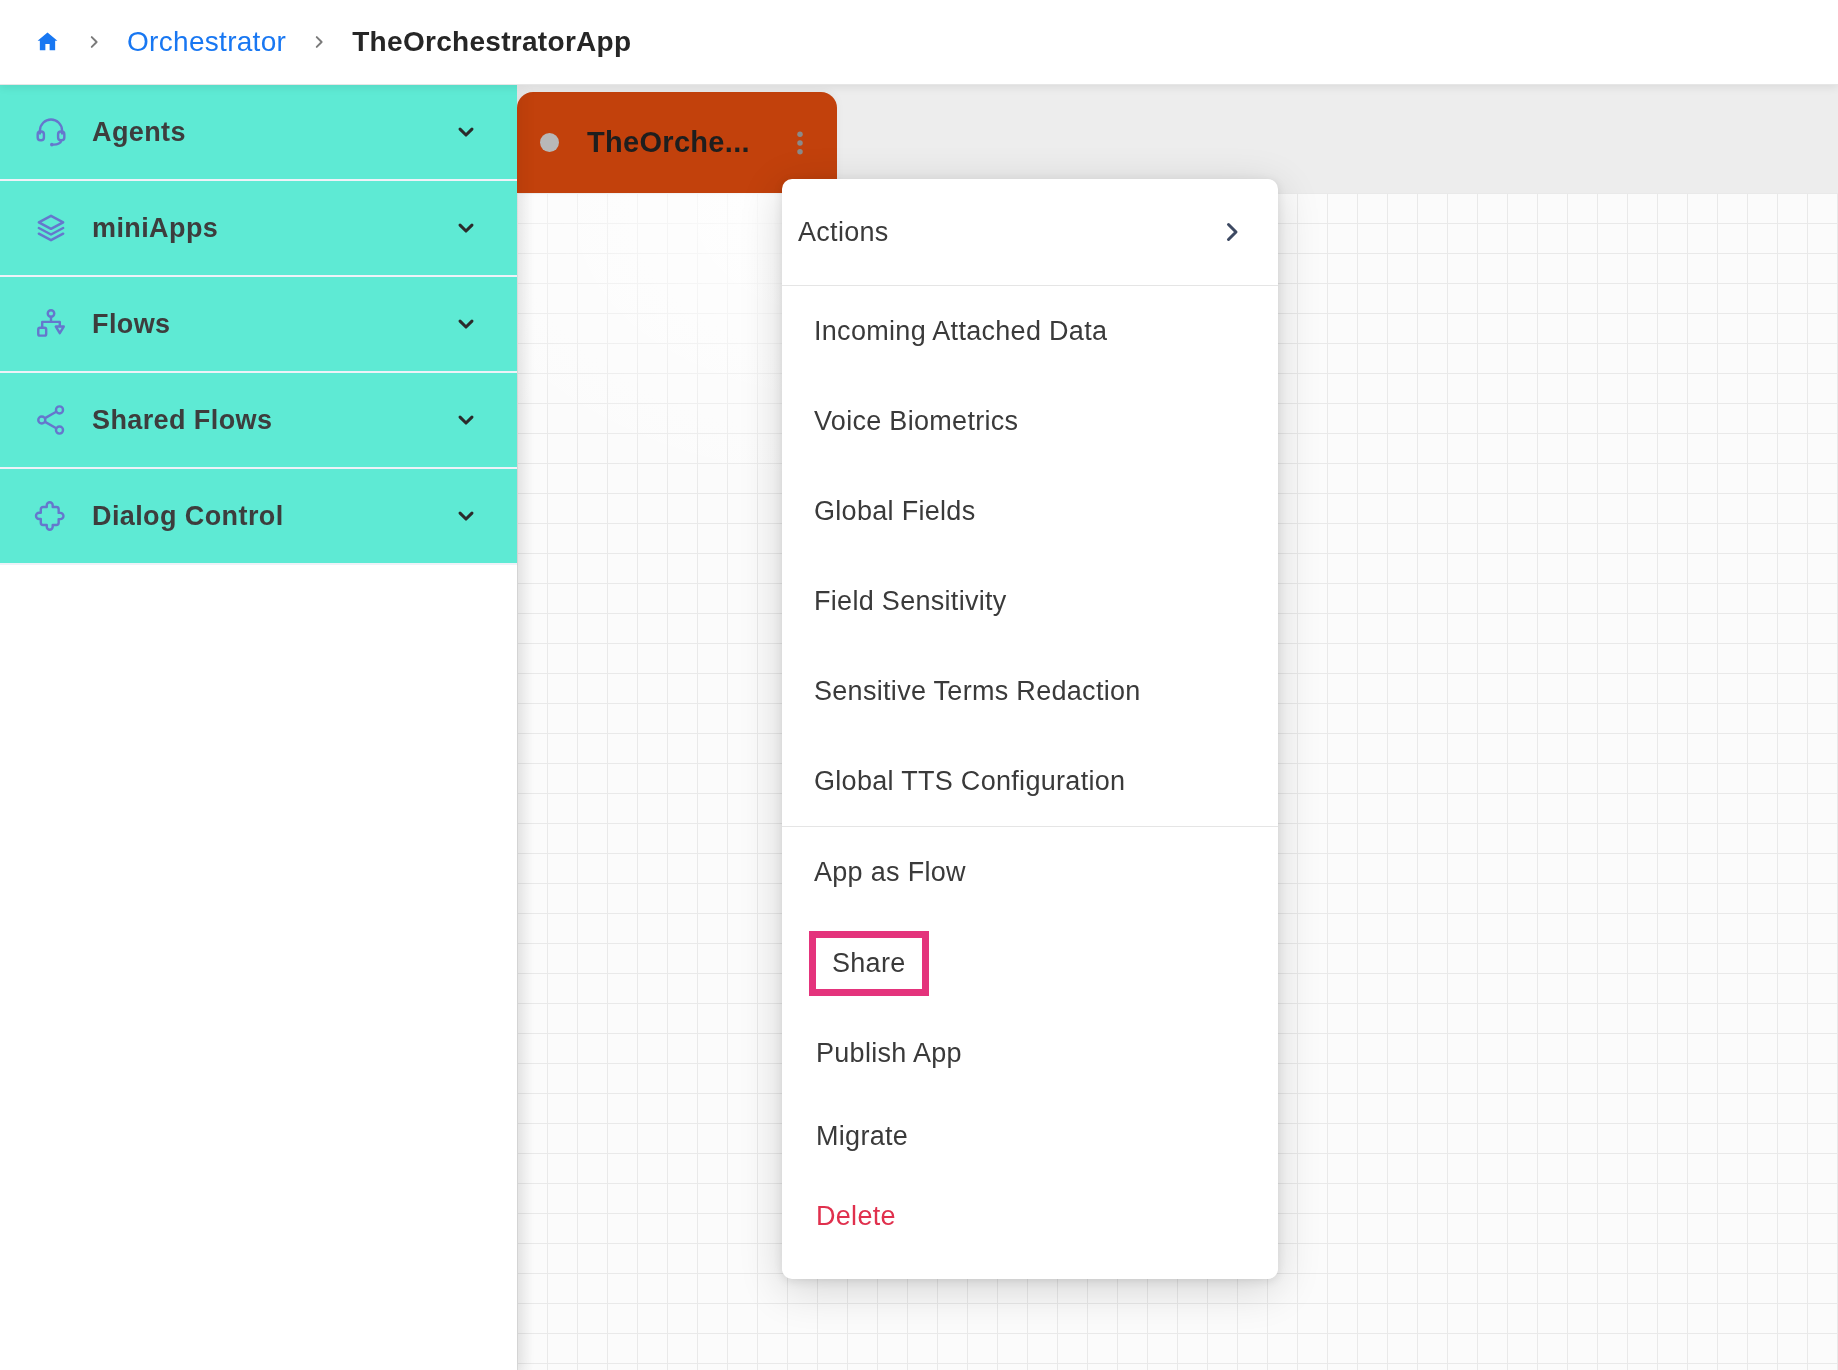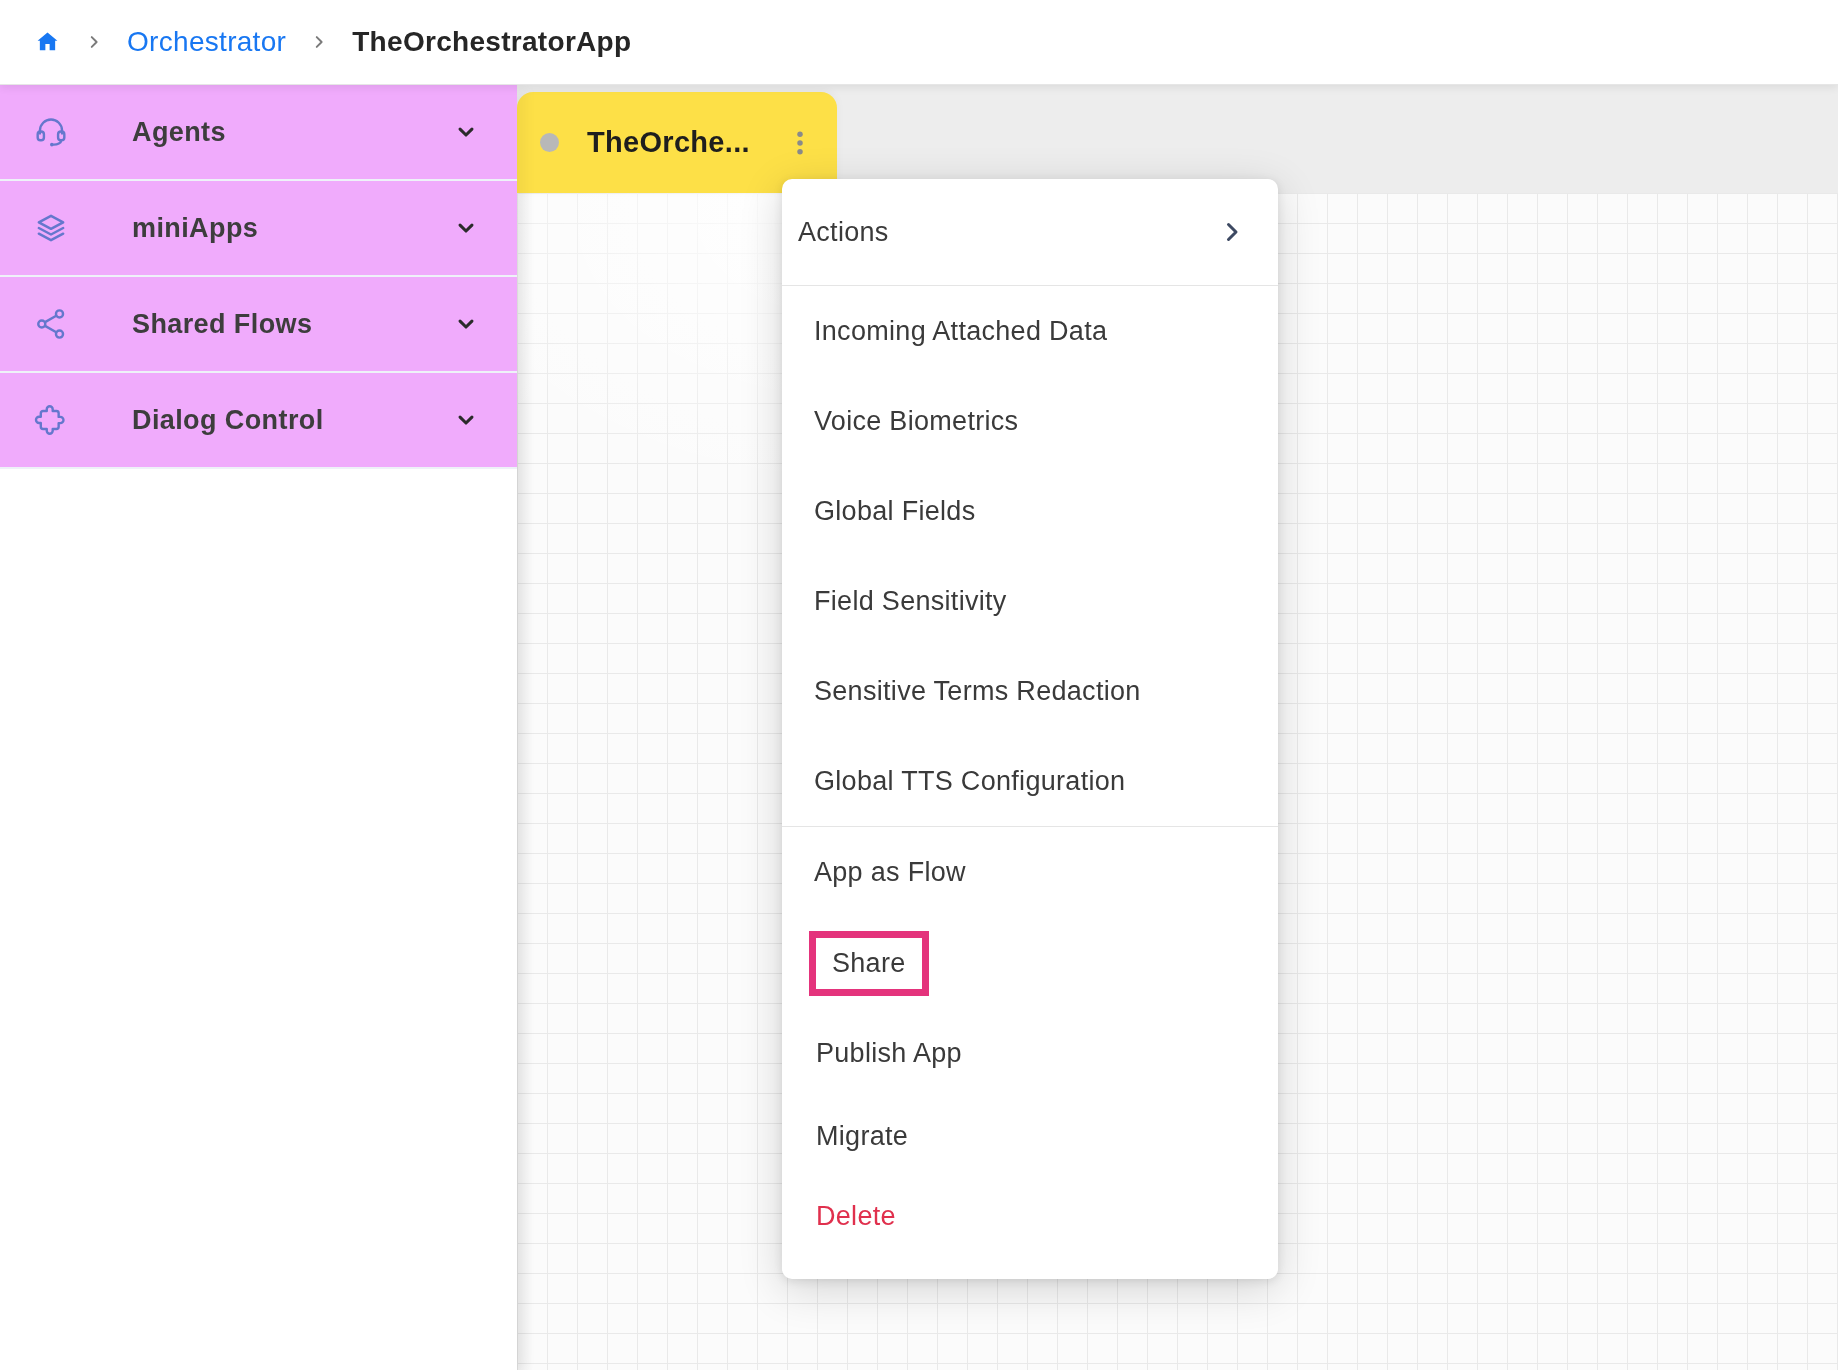--- a/index.html
+++ b/index.html
@@ -12,40 +12,40 @@
     border-bottom:1px solid #e6e6e6; box-shadow:0 3px 8px rgba(0,0,0,.07);
     display:flex; align-items:center; padding-left:34px; gap:24px; z-index:40; }
   .crumb-link { color:#1877f2; font-size:28px; font-weight:500; letter-spacing:.3px; cursor:pointer; }
   .crumb-current { color:#262626; font-size:28px; font-weight:700; letter-spacing:.3px; }
   .crumb-sep { display:flex; align-items:center; color:#7a7a7a; }
 
   
   .sidebar { position:absolute; left:0; top:85px; width:517px; height:1285px; background:#fff;
     z-index:20; box-shadow:7px 0 14px rgba(0,0,0,.05); }
   .side-item { height:96px; display:flex; align-items:center; padding:0 38px 0 34px;
-    border-bottom:2px solid #eef2f8; cursor:pointer; background:#f0abfc;gap:40px; }
+    border-bottom:2px solid #eef2f8; cursor:pointer; background:#5eead4; }
   .side-icon { width:34px; height:34px; flex:0 0 34px; color:#6577cd; display:flex; align-items:center; }
   .side-label { margin-left:24px; font-size:27px; font-weight:600; color:#3d3d3d;
     letter-spacing:.4px; flex:1; }
   .side-chevron { color:#2b2b2b; display:flex; align-items:center; }
 
   
   .tabstrip { position:absolute; left:517px; top:85px; width:1321px; height:108px; background:#ededed; z-index:1; }
   .canvas { position:absolute; left:517px; top:193px; width:1321px; height:1177px;
     background-color:#fbfbfb;
     background-image:
       linear-gradient(90deg, rgba(0,0,0,.055), rgba(0,0,0,0) 16px),
       linear-gradient(#e9e9e9 1px, transparent 1px),
       linear-gradient(90deg, #e9e9e9 1px, transparent 1px);
     background-size:100% 100%, 30px 30px, 30px 30px;
     z-index:2; }
   .canvas .glow { position:absolute; left:0; top:0; width:100%; height:100%; pointer-events:none;
     background:radial-gradient(640px 420px at 340px 20px, rgba(255,255,255,.96), rgba(255,255,255,0) 72%); }
 
-  .tab { position:absolute; left:517px; top:92px; width:320px; height:101px; background:#fde047;
+  .tab { position:absolute; left:517px; top:92px; width:320px; height:101px; background:#c2410c;
     border-radius:16px 16px 0 0; z-index:6; display:flex; align-items:center;
     padding:0 20px 0 23px; box-shadow:0 -2px 10px rgba(0,0,0,.04); }
   .tab-dot { width:19px; height:19px; border-radius:50%; background:#b8b8b8; flex:0 0 19px; }
   .tab-title { margin-left:28px; font-size:29px; font-weight:700; color:#1e1e1e; letter-spacing:.3px;
     white-space:nowrap; overflow:hidden; flex:1; }
   .tab-kebab { width:34px; height:40px; display:flex; align-items:center; justify-content:center;
     cursor:pointer; color:#8a8a8a; }
 
   
   .menu { position:absolute; left:782px; top:179px; width:496px; background:#fff; border-radius:10px;
@@ -138,20 +138,36 @@
       <span class="side-label">miniApps</span>
       <span class="side-chevron">
         <svg width="26" height="26" viewBox="0 0 24 24" fill="none" stroke="currentColor" stroke-width="2.8" stroke-linecap="round" stroke-linejoin="round">
             <path d="M6.5 9.3 12 14.8l5.5-5.5"></path>
           </svg>
       </span>
     </div>
     <div class="side-item">
       <span class="side-icon">
         <svg width="34" height="34" viewBox="0 0 24 24" fill="none" stroke="currentColor" stroke-width="1.7" stroke-linecap="round" stroke-linejoin="round">
+          <circle cx="12" cy="4.6" r="2.3"></circle>
+          <path d="M12 7v3.5M5.8 10.5h12.4M5.8 10.5v4M18.2 10.5v3"></path>
+          <rect x="3" y="14.6" width="5.6" height="5.6" rx="1.2"></rect>
+          <path d="M15.4 13.8h5.6l-2.8 4.7Z"></path>
+        </svg>
+      </span>
+      <span class="side-label">Flows</span>
+      <span class="side-chevron">
+        <svg width="26" height="26" viewBox="0 0 24 24" fill="none" stroke="currentColor" stroke-width="2.8" stroke-linecap="round" stroke-linejoin="round">
+            <path d="M6.5 9.3 12 14.8l5.5-5.5"></path>
+          </svg>
+      </span>
+    </div>
+    <div class="side-item">
+      <span class="side-icon">
+        <svg width="34" height="34" viewBox="0 0 24 24" fill="none" stroke="currentColor" stroke-width="1.7" stroke-linecap="round" stroke-linejoin="round">
           <circle cx="5.5" cy="12" r="2.5"></circle>
           <circle cx="18" cy="4.9" r="2.5"></circle>
           <circle cx="18" cy="19.1" r="2.5"></circle>
           <path d="M7.8 10.7l7.9-4.5M7.8 13.3l7.9 4.5"></path>
         </svg>
       </span>
       <span class="side-label">Shared Flows</span>
       <span class="side-chevron">
         <svg width="26" height="26" viewBox="0 0 24 24" fill="none" stroke="currentColor" stroke-width="2.8" stroke-linecap="round" stroke-linejoin="round">
             <path d="M6.5 9.3 12 14.8l5.5-5.5"></path>

